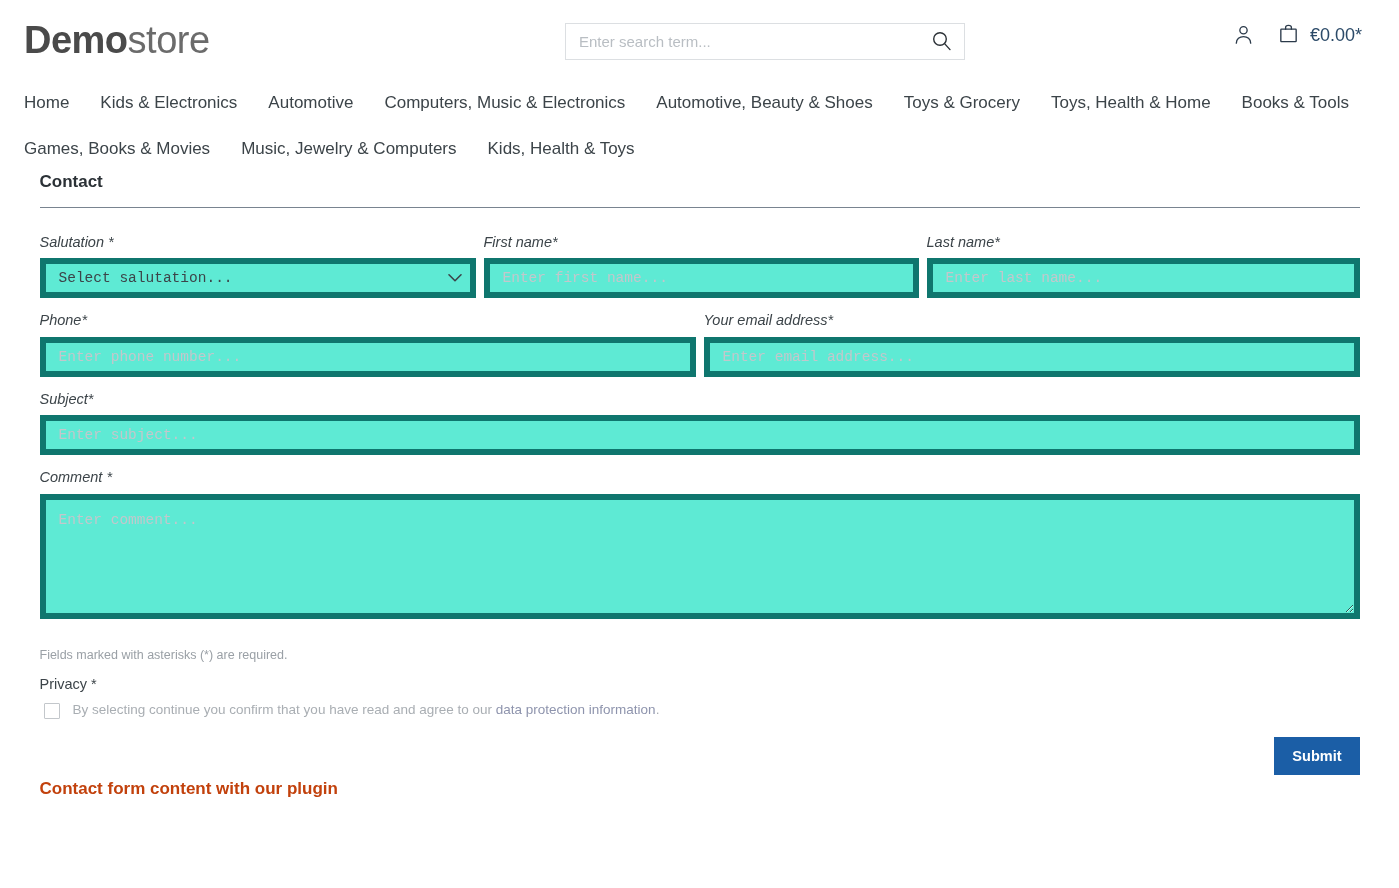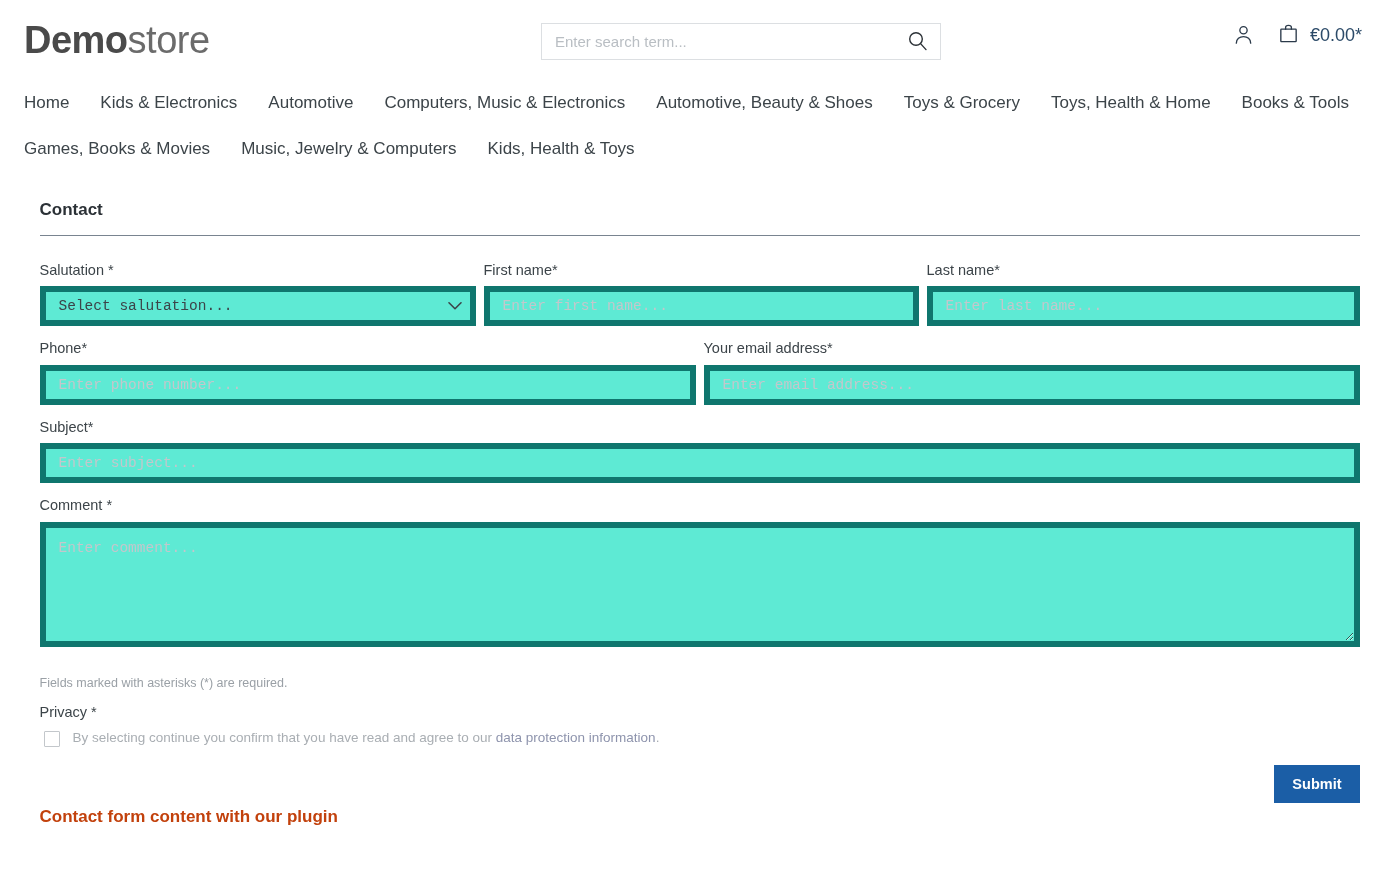--- a/index.html
+++ b/index.html
@@ -26,21 +26,21 @@
     line-height: 1;
     letter-spacing: -0.5px;
     white-space: nowrap;
     user-select: none;
   }
   .logo-demo { font-weight: 700; color: #4a4a4a; }
   .logo-store { font-weight: 400; color: #6b6b6b; }
 
   .search-wrap {
     position: absolute;
-    left: 541px;
+    left: 565px;
     top: 23px;
     width: 400px;
     height: 37px;
   }
   .search-box {
     width: 100%;
     height: 100%;
     border: 1px solid #dcdfe2;
     background: #fff;
     display: flex;
@@ -106,21 +106,20 @@
     color: #3c4449;
     line-height: 46px;
     text-decoration: none;
     white-space: nowrap;
     cursor: pointer;
   }
 
   
   .content {
     padding: 0 36px;
-    margin-top: 28px;
   }
   .form-wrap { max-width: 1320px; margin: 0 auto; }
 
   .form-title {
     font-size: 17px;
     font-weight: 700;
     color: #2b3136;
     margin: 0 0 15px 0;
   }
   .divider {
@@ -136,20 +135,21 @@
   .f-last { flex: 1; }
   .f-email { width: 656px; }
   .f-phone { flex: 1; }
   .f-full { width: 100%; }
 
   .label {
     font-size: 14.5px;
     color: #3c4449;
     margin-bottom: 7px;
     line-height: 1.2;
+    font-style: italic;
   }
 
   .input, .select, .textarea {
     width: 100%;
     border: 6px solid #0f766e;
     background: #5eead4;
     font-family: Liberation Mono, monospace;
     font-size: 14.5px;
     color: #2b3136;
     padding: 0 13px;

